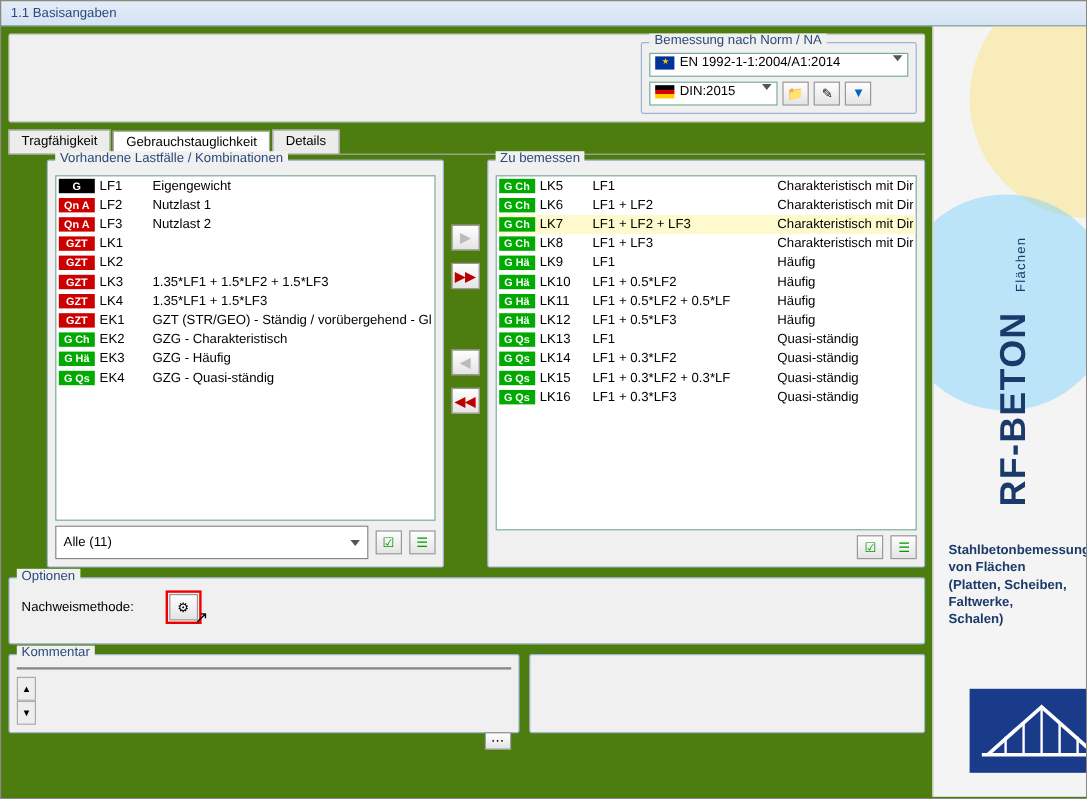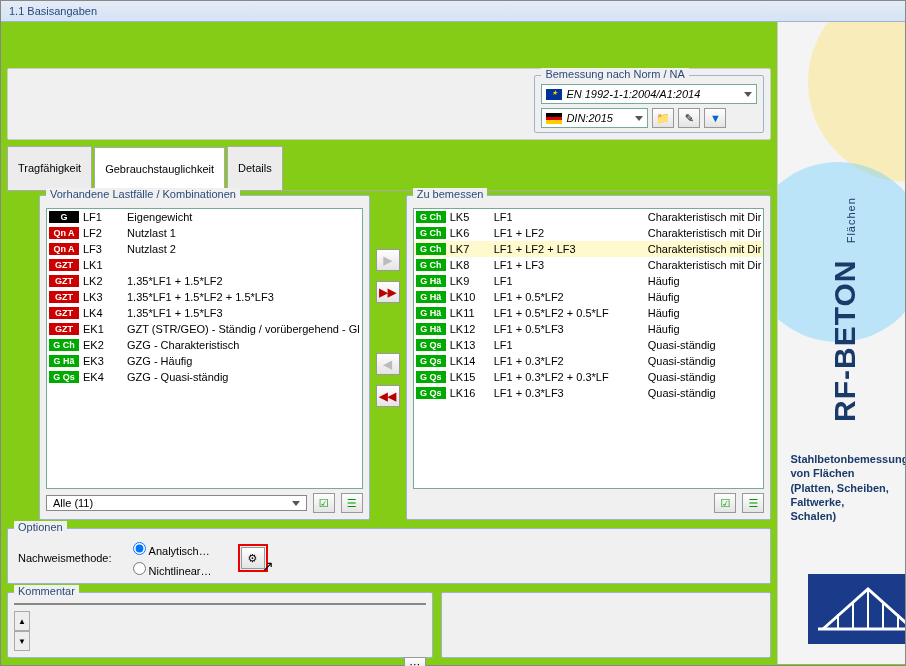--- a/index.html
+++ b/index.html
@@ -1,55 +1,55 @@
 <!DOCTYPE html>
 <html><head>
 <meta charset="utf-8">
 <style>
 * { box-sizing: border-box; font-family: Tahoma, Arial, sans-serif; font-size: 11px; }
 body { margin: 0; background: #fff; width: 906px; height: 666px; overflow: hidden; }
-.window { width: 906px; height: 666px; border: 1px solid #888; background: #84cc16; }
+.window { width: 906px; height: 666px; border: 1px solid #888; background: #4d7c0f; }
 .titlebar { background: linear-gradient(#e4ecf7, #d5e3f4); padding: 4px 8px; color: #2a4a7a; font-weight: normal; border-bottom: 1px solid #9db4d1; }
 .main { display: flex; height: calc(100% - 22px); }
 .left-area { flex: 1; padding: 6px; display: flex; flex-direction: column; }
 .right-panel { width: 180px; border-left: 1px solid #ccc; background: #f4f4f4; position: relative; overflow: hidden; }
-.top-blank { background: #f0f0f0; border: 1px solid #ccc; border-radius: 2px; height: 74px; margin-bottom: 6px; padding: 6px; display: flex; margin-top: 40px; }
+.top-blank { background: #f0f0f0; border: 1px solid #ccc; border-radius: 2px; height: 74px; margin-bottom: 6px; padding: 6px; display: flex; }
 .blank-left { flex: 1; }
 .norm-box { width: 230px; border: 1px solid #9db4d1; border-radius: 2px; padding-top: 4px; position: relative; background: #f0f0f0; height: 100%; }
 .fieldset-label { position: absolute; top: -8px; left: 6px; background: #f0f0f0; padding: 0 4px; color: #2a4a7a; }
-.sel { width: 100%; height: 20px; border: 1px solid #7a9; background: #fff; padding: 1px 4px; display: flex; align-items: center; justify-content: space-between; font-style: italic; }
+.sel { width: 100%; height: 20px; border: 1px solid #7a9; background: #fff; padding: 1px 4px; display: flex; align-items: flex-start; justify-content: space-between; }
 .sel-row { display: flex; align-items: center; gap: 4px; margin: 4px 6px; }
 .flag-eu { width: 16px; height: 11px; background: #003399; display: inline-block; position: relative; flex-shrink: 0; }
 .flag-eu::after { content: "★"; color: #ffcc00; font-size: 7px; position: absolute; left: 5px; top: 0; }
 .flag-de { width: 16px; height: 11px; background: linear-gradient(#000 33%, #dd0000 33% 66%, #ffce00 66%); display: inline-block; flex-shrink: 0; }
 .dropdown-arrow { width: 0; height: 0; border-left: 4px solid transparent; border-right: 4px solid transparent; border-top: 5px solid #555; }
 .icon-btn { width: 22px; height: 20px; border: 1px solid #999; background: linear-gradient(#fefefe,#e4e4e4); display: inline-flex; align-items: center; justify-content: center; cursor: pointer; }
 .tabs { display: flex; gap: 2px; border-bottom: 1px solid #aaa; margin-bottom: 4px; }
-.tab { padding: 15px 10px; border: 1px solid #aaa; border-bottom: none; background: #ececec; cursor: pointer; }
+.tab { padding: 3px 10px; border: 1px solid #aaa; border-bottom: none; background: #ececec; cursor: pointer; }
 .tab.active { background: #fff; border-bottom: 1px solid #fff; position: relative; top: 1px; }
 .lists-area { display: flex; gap: 4px; height: 340px; margin-left: 32px; }
 .group-box { flex: 1; border: 1px solid #9db4d1; border-radius: 2px; position: relative; padding-top: 12px; background: #f0f0f0; display: flex; flex-direction: column; }
 .list { flex: 1; background: #fff; border: 1px solid #7a9; margin: 0 6px; overflow: auto; }
 .row { display: flex; align-items: center; height: 16px; padding: 0 2px; gap: 4px; white-space: nowrap; }
 .row.sel-row-hl { background: #fffacd; }
 .badge { width: 30px; text-align: center; color: #fff; font-size: 9px; font-weight: bold; padding: 1px 0; flex-shrink: 0; }
 .b-g { background: #000; }
 .b-qna { background: #c00; }
 .b-gzt { background: #c00; }
 .b-gch { background: #0a0; }
 .b-gha { background: #0a0; }
 .b-gqs { background: #0a0; }
 .col-code { width: 40px; flex-shrink: 0; }
 .col-formula { width: 150px; flex-shrink: 0; overflow: hidden; text-overflow: ellipsis; }
 .col-desc { flex: 1; overflow: hidden; text-overflow: ellipsis; }
 .mid-buttons { width: 28px; display: flex; flex-direction: column; gap: 10px; align-items: center; justify-content: flex-start; padding-top: 54px; }
 .mid-btn { width: 24px; height: 22px; border: 1px solid #999; background: linear-gradient(#fefefe,#e4e4e4); display:flex; align-items:center; justify-content:center; color:#b00; font-weight:bold; cursor:pointer; }
 .mid-btn.dis { color: #bbb; cursor: default; }
 .bottom-row { display: flex; gap: 6px; margin: 4px 6px 6px 6px; align-items: center; justify-content: flex-end; }
-.alle-sel { flex: 1; height: 16px; border: 1px solid #888; background: #fff; display: flex; align-items: center; justify-content: space-between; padding: 0 6px; }
+.alle-sel { flex: 1; height: 28px; border: 1px solid #888; background: #fff; display: flex; align-items: center; justify-content: space-between; padding: 0 6px; }
 .options-box { border: 1px solid #9db4d1; border-radius: 2px; position: relative; padding: 10px; margin-top: 8px; background: #f0f0f0; height: 56px; }
 .opt-row { display: flex; align-items: center; gap: 16px; }
 .radio-col { display: flex; flex-direction: column; gap: 2px; }
 .highlight-box { border: 2px solid #e00; padding: 1px; display: inline-block; margin-left: 10px; }
 .cursor-arrow { position: relative; }
 .cursor-arrow::after { content: "↖"; position: absolute; left: 22px; top: 12px; font-size: 14px; color: #000; transform: scaleX(-1); }
 .kommentar-box { border: 1px solid #9db4d1; border-radius: 2px; position: relative; padding: 10px 6px 6px 6px; margin-top: 8px; background: #f0f0f0; height: 66px; display:flex; gap:6px;flex-direction:column; }
 .textarea { flex: 1; border: 1px solid #888; background: #fff; height: 44px; }
 .right-panel .bg-shape { position: absolute; border-radius: 50%; opacity: 0.4; }
 .rp-title { position: absolute; top: 190px; left: 50px; transform: rotate(-90deg); transform-origin: left top; font-size: 26px; font-weight: bold; color: #1a3a6a; letter-spacing: 1px; white-space: nowrap; }
@@ -128,21 +128,20 @@
                 <span class="col-code">LF3</span>
                 <span class="col-desc">Nutzlast 2</span>
               </div>
               <div class="row">
                 <span class="badge b-gzt">GZT</span>
                 <span class="col-code">LK1</span>
               </div>
               <div class="row">
                 <span class="badge b-gzt">GZT</span>
                 <span class="col-code">LK2</span>
-                <span class="col-desc">1.35*LF1 + 1.5*LF2</span>
               </div>
               <div class="row">
                 <span class="badge b-gzt">GZT</span>
                 <span class="col-code">LK3</span>
                 <span class="col-desc">1.35*LF1 + 1.5*LF2 + 1.5*LF3</span>
               </div>
               <div class="row">
                 <span class="badge b-gzt">GZT</span>
                 <span class="col-code">LK4</span>
                 <span class="col-desc">1.35*LF1 + 1.5*LF3</span>
@@ -282,24 +281,20 @@
                 <span style="color:#090">☰</span>
               </div>
           </div>
         </div>
       </div>
 
       <div class="options-box">
         <span class="fieldset-label">Optionen</span>
         <div class="opt-row">
           <span>Nachweismethode:</span>
-          <div class="radio-col">
-            <label><input type="radio" checked="" style=""><span>Analytisch…</span></label>
-            <label><input type="radio" style=""><span>Nichtlinear…</span></label>
-          </div>
           <span class="highlight-box cursor-arrow">
             <span class="icon-btn" style="width:24px;height:22px">
                 <span>⚙</span>
               </span>
           </span>
         </div>
       </div>
 
       <div style="display:flex; gap:8px;">
         <div class="kommentar-box" style="flex:1.3">

